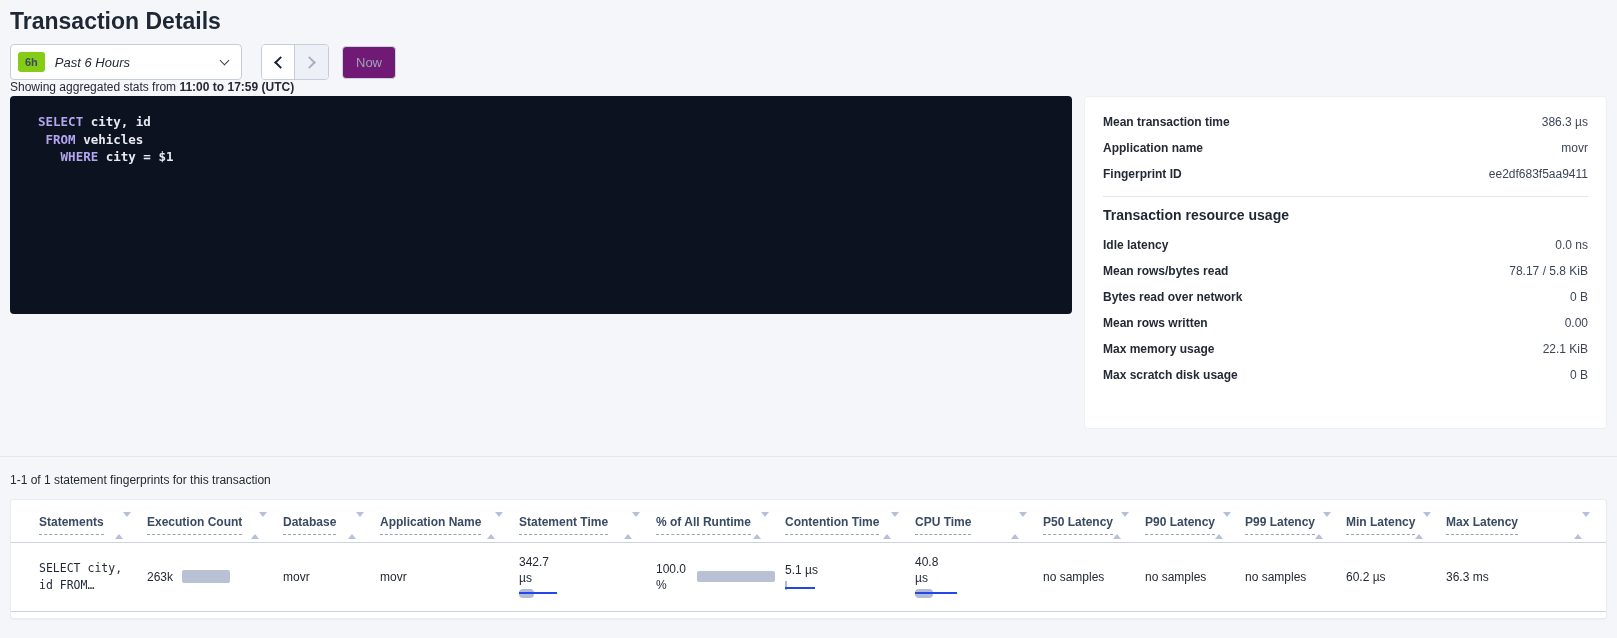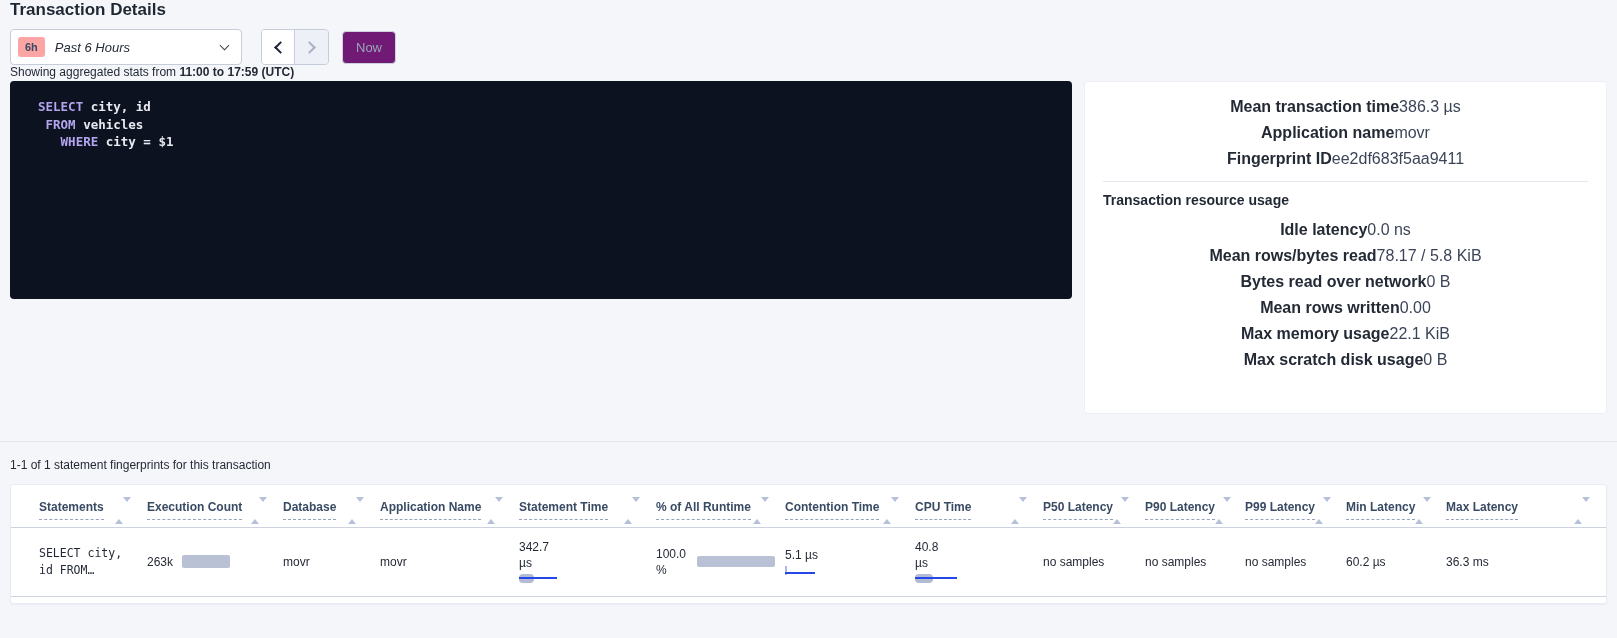--- a/index.html
+++ b/index.html
@@ -5,30 +5,30 @@
   * { box-sizing: border-box; margin: 0; padding: 0; }
   html,body { width: 1617px; height: 638px; overflow: hidden; }
   body {
     background: #f4f6fa;
     font-family: "Liberation Sans", sans-serif;
     color: #242a35;
   }
   .page { padding: 0 10px; }
 
   
-  .page-title { font-size: 17px; font-weight: 700; color: #1f2733; padding-top: 0; }
+  .page-title { font-size: 23px; font-weight: 700; color: #1f2733; padding-top: 8px; }
 
   .controls { display: flex; align-items: center; margin-top: 9px; height: 36px; }
   .time-dropdown {
     width: 232px; height: 36px; background: #fff;
     border: 1px solid #c6cdda; border-radius: 4px;
     display: flex; align-items: center; padding: 0 13px 0 7px; cursor: pointer;
   }
   .range-badge {
-    background: #fca5a5; border-radius: 3px; font-size: 11px; font-weight: 700;
+    background: #84cc16; border-radius: 3px; font-size: 11px; font-weight: 700;
     color: #394a63; padding: 4px 7px; margin-right: 10px;
   }
   .range-label { font-size: 13px; color: #242a35; flex: 1; font-style: italic; }
   .chev-down {
     width: 7px; height: 7px; border-right: 1.5px solid #3c4558; border-bottom: 1.5px solid #3c4558;
     transform: rotate(45deg); margin-top: -4px;
   }
 
   .arrow-group {
     display: flex; margin-left: 19px; height: 36px;
@@ -63,21 +63,21 @@
     font-family: "DejaVu Sans Mono", monospace; font-size: 12.5px; font-weight: 600;
     line-height: 17.5px; color: #e8eaf2;
   }
   .code-line { white-space: pre; }
   .kw { color: #b4a5ef; }
 
   .side-card {
     flex: 1; background: #fff; border: 1px solid #eceff4; border-radius: 4px;
     min-height: 333px; padding: 12px 18px 14px;
   }
-  .kv-row { display: flex; justify-content: center; align-items: center; height: 26px; font-size: 16px; }
+  .kv-row { display: flex; justify-content: space-between; align-items: center; height: 26px; font-size: 12px; }
   .kv-label { font-weight: 700; color: #242a35; }
   .kv-value { color: #3c4558; text-align: right; }
   .side-divider { border-top: 1px solid #e2e7ef; margin: 9px 0 8px; }
   .section-title { font-size: 14px; font-weight: 700; color: #1f2733; margin: 10px 0 9px; }
 
   
   .full-divider { border-top: 1px solid #e3e7ee; margin: 27px -10px 0; }
   .caption { font-size: 12px; margin-top: 16px; color: #242a35; }
 
   .table-card {

